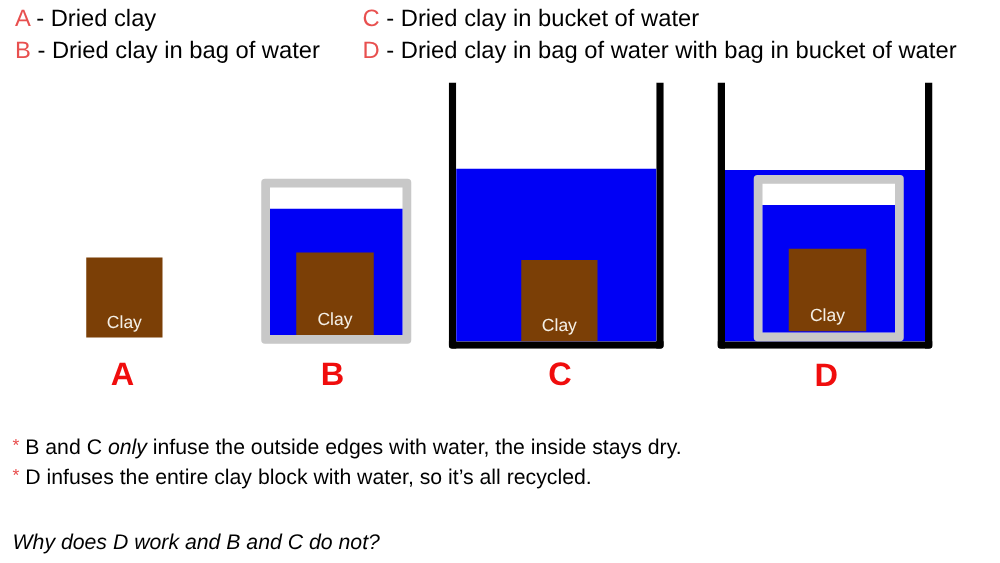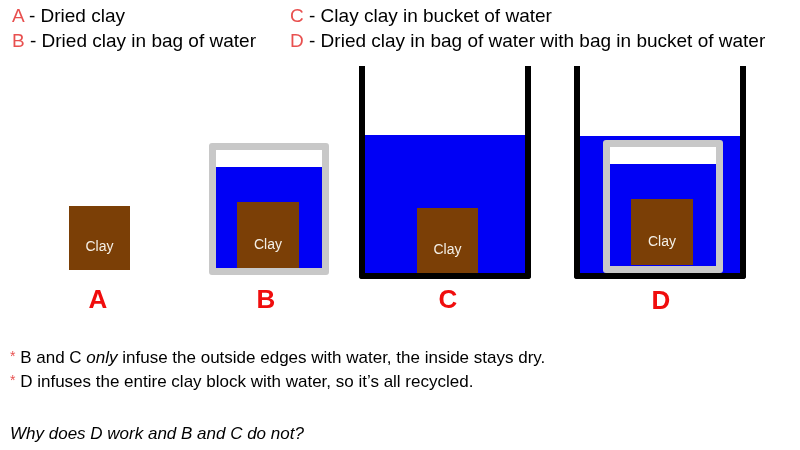--- a/index.html
+++ b/index.html
@@ -2,40 +2,40 @@
 <html><head>
 <meta charset="utf-8">
 <style>
   html, body { margin:0; padding:0; }
   body { width:800px; height:450px; background:#ffffff; position:relative; overflow:hidden;
          font-family:"Liberation Sans", sans-serif; color:#000; }
   .abs { position:absolute; }
   .legend-line { font-size:19px; white-space:nowrap; line-height:20px; }
   .legend-letter { color:#e8504f; }
   .clay { position:absolute; background:#7b3f06; color:#f4efe6; font-size:14px;
-          display:flex; align-items:flex-end; justify-content:center; box-sizing:border-box; padding-bottom:16px; }
+          display:flex; align-items:flex-end; justify-content:center; box-sizing:border-box; padding-bottom:5px; }
   .water { position:absolute; background:#0000f5; }
   .bag { position:absolute; border:7px solid #c8c8c8; box-sizing:border-box; border-radius:3px; background:#fff; }
   .bucket { position:absolute; border-left:6px solid #000; border-right:6px solid #000; border-bottom:6px solid #000;
             box-sizing:border-box; border-radius:0 0 3px 3px; }
   .label-big { position:absolute; color:#f00d0d; font-weight:bold; font-size:26px; text-align:center; width:60px; }
   .note { font-size:17px; white-space:nowrap; }
   .star { color:#e8504f; font-size:14px; vertical-align:top; }
 </style>
 </head>
 <body>
 
 <div class="abs legend-line" style="left:12px; top:6px;">
   <span class="legend-letter">A</span><span> - Dried clay</span>
 </div>
 <div class="abs legend-line" style="left:12px; top:31px;text-align:right;">
   <span class="legend-letter">B</span><span> - Dried clay in bag of water</span>
 </div>
 <div class="abs legend-line" style="left:290px; top:6px;">
-  <span class="legend-letter">C</span><span> - Clay clay in bucket of water</span>
+  <span class="legend-letter">C</span><span> - Dried clay in bucket of water</span>
 </div>
 <div class="abs legend-line" style="left:290px; top:31px;">
   <span class="legend-letter">D</span><span> - Dried clay in bag of water with bag in bucket of water</span>
 </div>
 
 <div class="clay" style="left:69px; top:206px; width:61px; height:64px;">
   <span>Clay</span>
 </div>
 <div class="label-big" style="left:68px; top:284px;">A</div>
 

